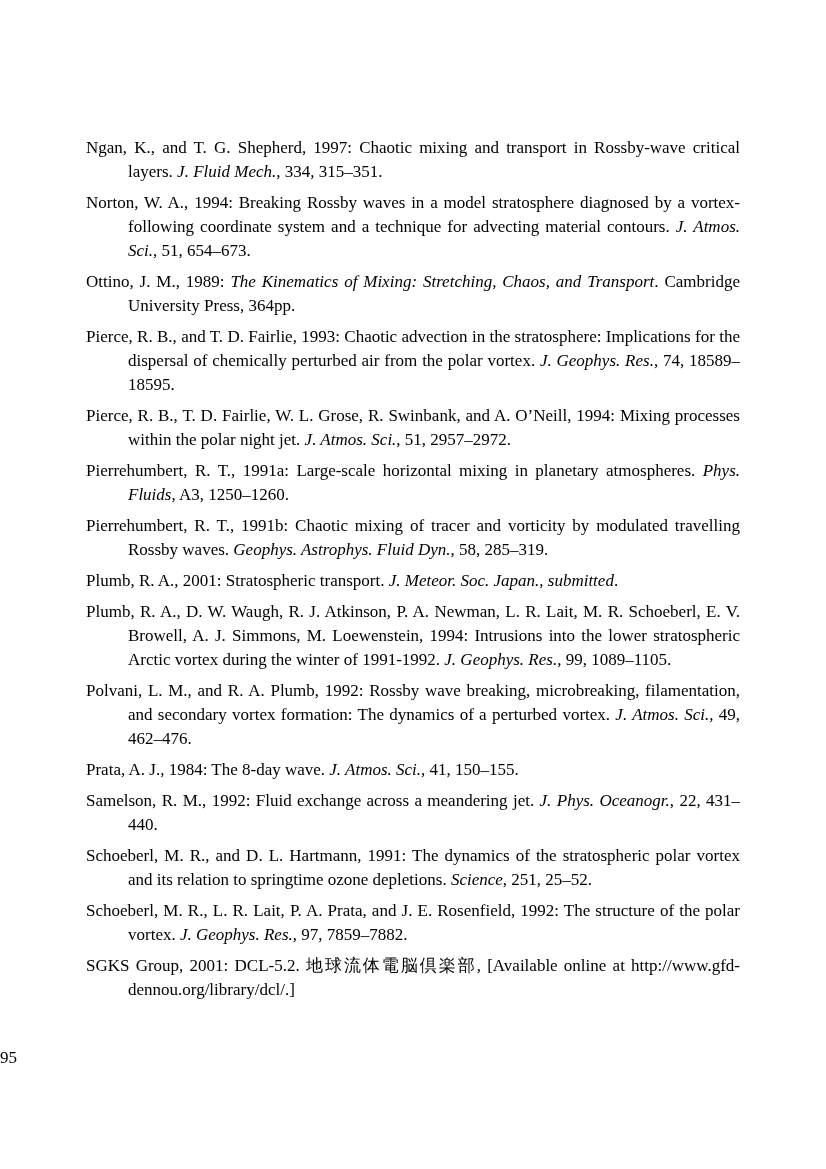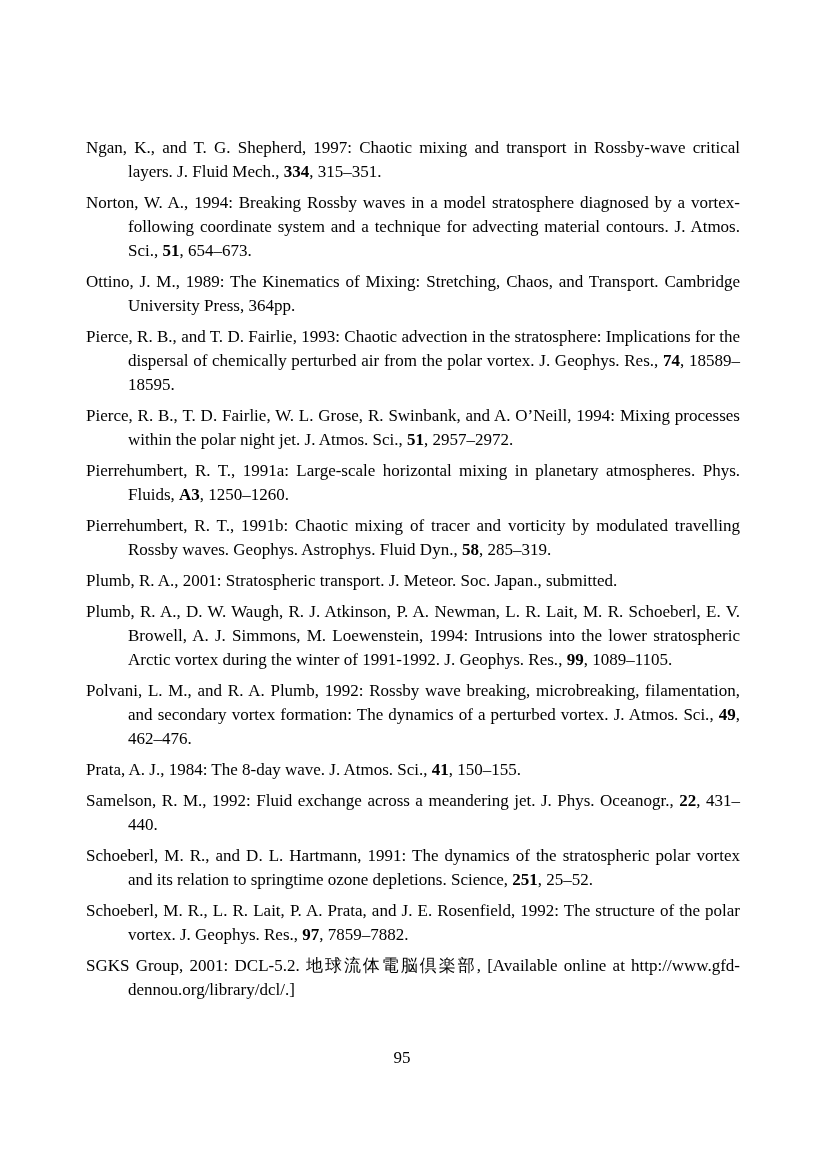--- a/index.html
+++ b/index.html
@@ -28,28 +28,28 @@
   }
   .reference {
     margin: 0 0 7px 0;
     font-size: 17px;
     line-height: 24px;
     text-align: justify;
     padding-left: 42px;
     text-indent: -42px;
   }
   .seg-normal { font-style: normal; font-weight: normal; }
-  .seg-italic { }
-  .seg-bold   { font-weight: bold; }
+  .seg-italic { font-style: italic; }
+  .seg-bold   { font-weight: normal; }
   .page-number {
     position: absolute;
     left: 0;
     top: 1046px;
     width: 804px;
-    text-align: center;
+    text-align: left;
     font-size: 17px;
     line-height: 24px;
   }
 </style>
 </head>
 <body>
 
 <div class="page">
   <div class="refs">
       <p class="reference"><span class="seg-normal">Ngan, K., and T. G. Shepherd, 1997: Chaotic mixing and transport in Rossby-wave critical layers. </span><span class="seg-italic">J. Fluid Mech.</span><span class="seg-normal">, </span><span class="seg-bold">334</span><span class="seg-normal">, 315–351.</span></p>

